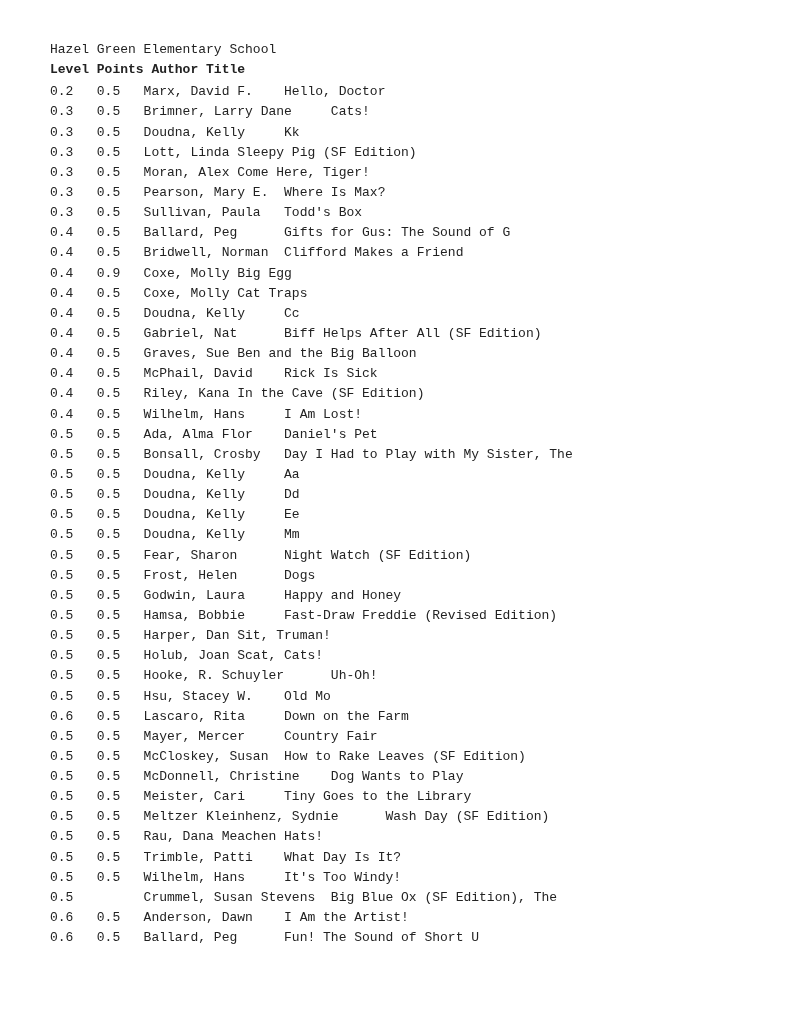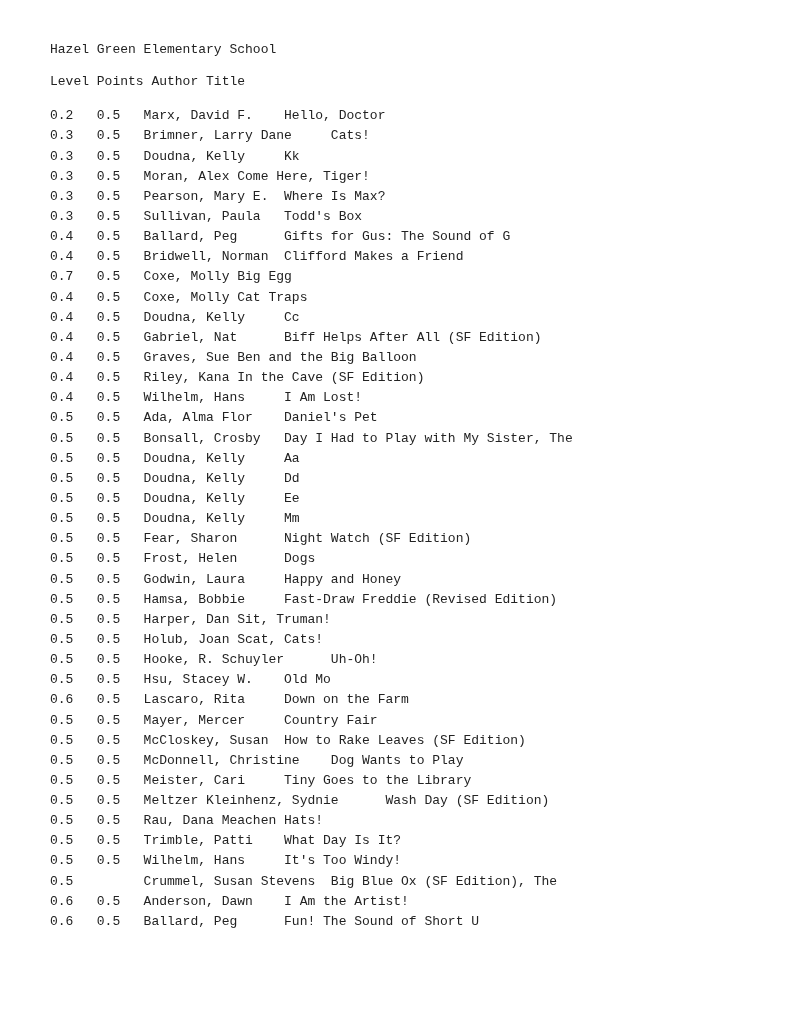--- a/index.html
+++ b/index.html
@@ -9,49 +9,52 @@
     }
     body {
       background: #ffffff;
       font-family: 'Courier New', Courier, monospace;
       font-size: 13px;
       color: #222;
       padding: 40px 50px;
       line-height: 1.55;
     }
     .page-title {
-      margin-bottom: 12px;
+      margin-bottom: 0;
     }
     .column-header {
-      margin-bottom: 14px;
+      margin-bottom: 2px;
+      font-weight: bold;
     }
     .data-row {
       white-space: pre;
     }
   </style>
 </head>
 <body>
 
 <div>
   <div class="page-title">Hazel Green Elementary School</div>
   <div class="column-header">Level Points      Author       Title</div>
   <div id="data-table">
       <div class="data-row">0.2   0.5   Marx, David F.    Hello, Doctor</div>
       <div class="data-row">0.3   0.5   Brimner, Larry Dane     Cats!</div>
       <div class="data-row">0.3   0.5   Doudna, Kelly     Kk</div>
+      <div class="data-row">0.3   0.5   Lott, Linda Sleepy Pig (SF Edition)</div>
       <div class="data-row">0.3   0.5   Moran, Alex Come Here, Tiger!</div>
       <div class="data-row">0.3   0.5   Pearson, Mary E.  Where Is Max?</div>
       <div class="data-row">0.3   0.5   Sullivan, Paula   Todd's Box</div>
       <div class="data-row">0.4   0.5   Ballard, Peg      Gifts for Gus: The Sound of G</div>
       <div class="data-row">0.4   0.5   Bridwell, Norman  Clifford Makes a Friend</div>
-      <div class="data-row">0.7   0.5   Coxe, Molly Big Egg</div>
+      <div class="data-row">0.4   0.9   Coxe, Molly Big Egg</div>
       <div class="data-row">0.4   0.5   Coxe, Molly Cat Traps</div>
       <div class="data-row">0.4   0.5   Doudna, Kelly     Cc</div>
       <div class="data-row">0.4   0.5   Gabriel, Nat      Biff Helps After All (SF Edition)</div>
       <div class="data-row">0.4   0.5   Graves, Sue Ben and the Big Balloon</div>
+      <div class="data-row">0.4   0.5   McPhail, David    Rick Is Sick</div>
       <div class="data-row">0.4   0.5   Riley, Kana In the Cave (SF Edition)</div>
       <div class="data-row">0.4   0.5   Wilhelm, Hans     I Am Lost!</div>
       <div class="data-row">0.5   0.5   Ada, Alma Flor    Daniel's Pet</div>
       <div class="data-row">0.5   0.5   Bonsall, Crosby   Day I Had to Play with My Sister, The</div>
       <div class="data-row">0.5   0.5   Doudna, Kelly     Aa</div>
       <div class="data-row">0.5   0.5   Doudna, Kelly     Dd</div>
       <div class="data-row">0.5   0.5   Doudna, Kelly     Ee</div>
       <div class="data-row">0.5   0.5   Doudna, Kelly     Mm</div>
       <div class="data-row">0.5   0.5   Fear, Sharon      Night Watch (SF Edition)</div>
       <div class="data-row">0.5   0.5   Frost, Helen      Dogs</div>

